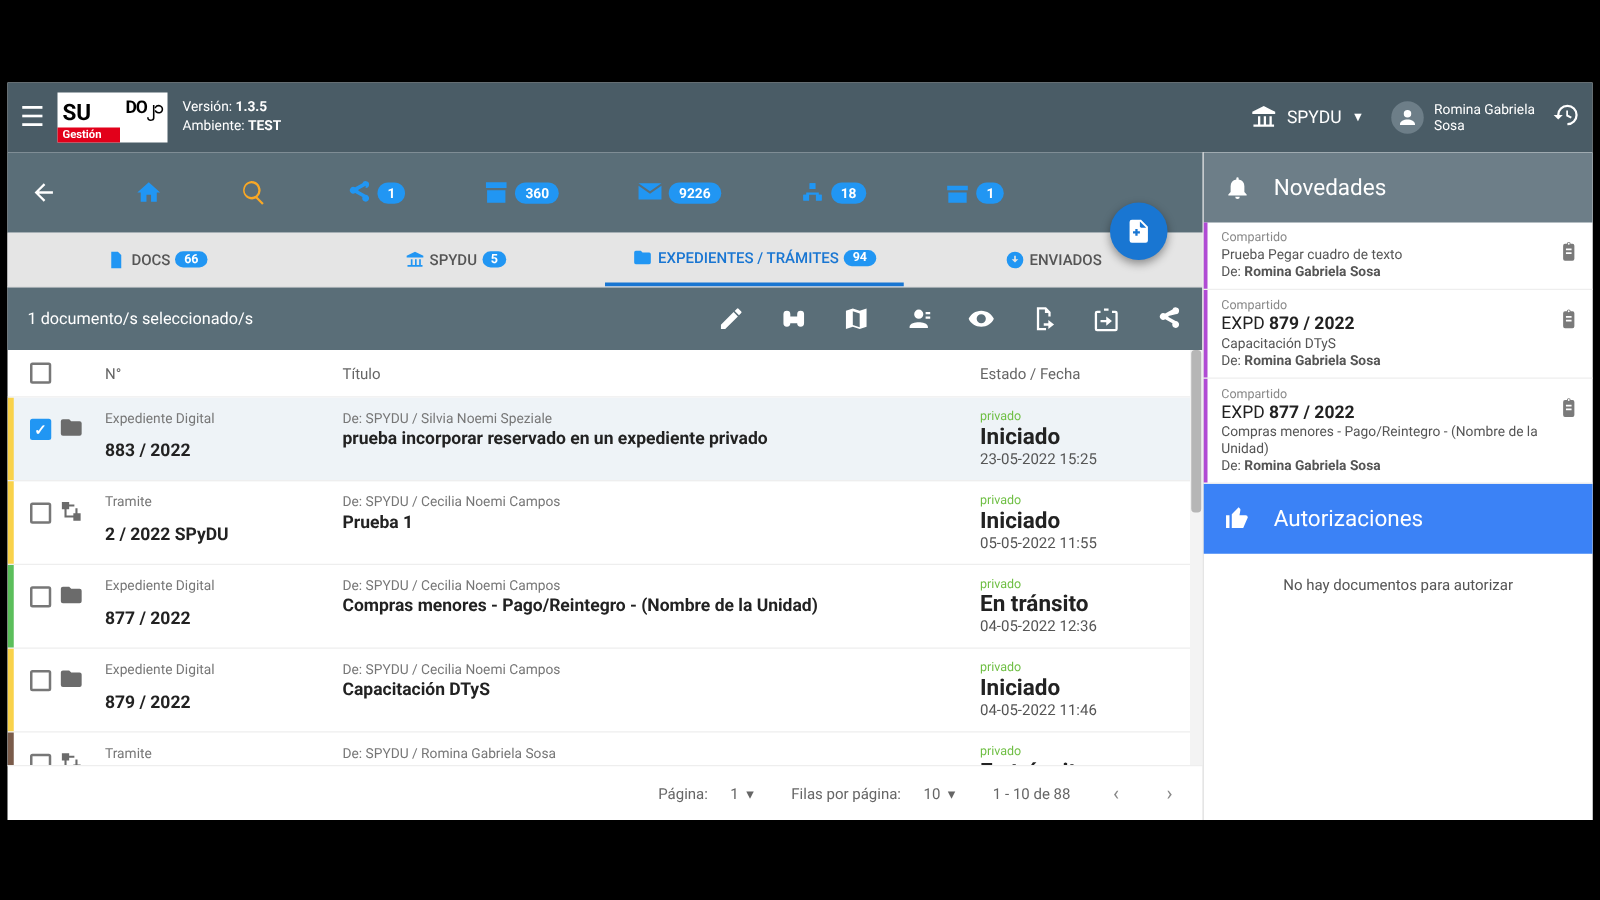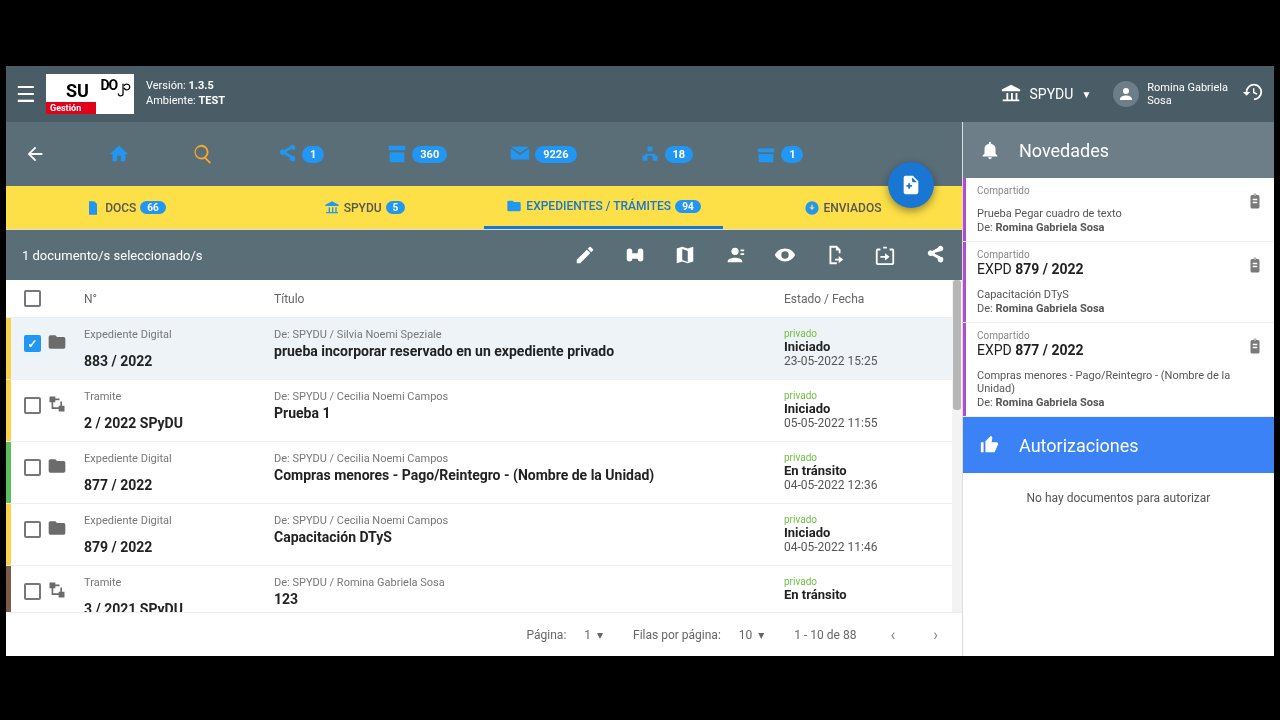--- a/index.html
+++ b/index.html
@@ -2,21 +2,21 @@
 <html><head>
 <meta charset="utf-8">
 <style>
 *{box-sizing:border-box;margin:0;padding:0;font-family:Roboto,Arial,sans-serif}
 body{background:#000;width:1280px;height:720px;overflow:hidden}
 .app{position:absolute;left:6px;top:66px;width:1268px;height:590px;background:#fff;display:flex;flex-direction:column}
 .topbar{background:#4a5c66;height:56px;display:flex;align-items:center;padding:0 10px;color:#fff}
 .menu-ico{width:24px;cursor:pointer;font-size:22px;margin-right:6px}
 .logo{display:flex;align-items:center;margin-right:12px}
 .logo-box{width:88px;height:40px;background:#fff;position:relative;font-weight:700}
-.logo-box .su{position:absolute;left:20px;top:6px;color:#000;font-size:18px}
+.logo-box .su{position:absolute;left:4px;top:6px;color:#000;font-size:18px}
 .logo-box .do{position:absolute;right:4px;top:2px;color:#000;font-size:14px;letter-spacing:-1px}
 .logo-box .ges{position:absolute;left:0;bottom:0;background:#e2001a;color:#fff;font-size:9px;padding:1px 4px;width:57%}
 .envmeta{font-size:11px;line-height:1.35}
 .envmeta b{font-weight:700}
 .topbar-spacer{flex:1}
 .org-btn{display:flex;align-items:center;gap:8px;cursor:pointer;padding:6px 10px}
 .org-btn svg{width:22px;height:22px;fill:#fff}
 .org-name{font-size:14px}
 .caret{font-size:10px}
 .user{display:flex;align-items:center;gap:8px;margin-left:12px}
@@ -29,21 +29,21 @@
 .left{flex:1;display:flex;flex-direction:column;min-width:0}
 .right{width:312px;display:flex;flex-direction:column;background:#fff;border-left:1px solid #ddd}
 .iconbar{background:#5a6e78;height:64px;display:flex;align-items:center;gap:62px;padding:0 18px;position:relative}
 .ib-btn{position:relative;display:flex;align-items:center;cursor:pointer}
 .ib-btn svg{width:22px;height:22px;fill:#2196f3}
 .ib-back svg{fill:#fff}
 .ib-search svg{fill:#f9a825}
 .badge{background:#2196f3;color:#fff;font-size:11px;font-weight:700;border-radius:10px;padding:2px 8px;margin-left:4px}
 .fab{position:absolute;right:28px;bottom:-22px;width:46px;height:46px;border-radius:50%;background:#1976d2;display:flex;align-items:center;justify-content:center;box-shadow:0 3px 8px rgba(0,0,0,.4);cursor:pointer;z-index:5}
 .fab svg{width:22px;height:22px;fill:#fff}
-.tabs{height:44px;background:#fde047;display:flex;align-items:center;border-bottom:1px solid #ddd}
+.tabs{height:44px;background:#e5e5e5;display:flex;align-items:center;border-bottom:1px solid #ddd}
 .tab{flex:1;display:flex;align-items:center;justify-content:center;gap:4px;font-size:12px;color:#555;cursor:pointer;height:100%;font-weight:500}
 .tab svg{width:16px;height:16px;fill:#2196f3}
 .tab.active{color:#1976d2;border-bottom:3px solid #1976d2}
 .tab .pill{background:#2196f3;color:#fff;font-size:10px;font-weight:700;border-radius:9px;padding:1px 7px}
 .selbar{background:#5a6e78;height:50px;display:flex;align-items:center;color:#fff;padding:12px 16px}
 .selbar-text{font-size:13px;flex:1}
 .selbar-actions{display:flex;gap:28px}
 .selbar-actions svg{width:22px;height:22px;fill:#fff;cursor:pointer}
 .list-wrap{flex:1;overflow:hidden;position:relative;display:flex;flex-direction:column}
 .list-head{display:flex;padding:10px 18px;font-size:12px;color:#666;align-items:center;border-bottom:1px solid #eee}
@@ -61,35 +61,35 @@
 .row-chk{width:60px;display:flex;align-items:center;gap:6px;padding-top:4px}
 .row-ico svg{width:20px;height:20px;fill:#6b6b6b}
 .row-no{width:190px}
 .row-no .type{color:#777;font-size:11px}
 .row-no .num{font-weight:700;font-size:14px;color:#222;margin-top:12px}
 .row-tit{flex:1;padding-right:10px}
 .row-tit .from{color:#777;font-size:11px}
 .row-tit .title{font-weight:700;font-size:14px;color:#222;margin-top:2px;line-height:1.25}
 .row-est{width:160px}
 .row-est .priv{color:#6fbf44;font-size:10px}
-.row-est .state{font-weight:700;font-size:13px;color:#222}
+.row-est .state{font-weight:700;font-size:18px;color:#222}
 .row-est .date{color:#555;font-size:12px}
 .scrollbar-fake{position:absolute;right:0;top:0;bottom:0;width:10px;background:#f3f3f3}
 .scrollbar-fake .thumb{position:absolute;left:1px;width:8px;background:#b6b6b6;border-radius:3px}
 .pager{height:44px;border-top:1px solid #eee;display:flex;align-items:center;justify-content:flex-end;gap:30px;padding:0 20px;font-size:12px;color:#666}
 .pager .sel{display:flex;align-items:center;gap:6px}
 .pager .arr{cursor:pointer;font-size:16px;color:#888;padding:4px}
 .r-sec-h{background:#6d7e88;color:#fff;height:56px;display:flex;align-items:center;gap:18px;padding:0 16px;font-size:18px}
 .r-sec-h svg{width:22px;height:22px;fill:#fff}
 .r-sec-h.dk{background:#3b82f6}
 .noti{padding:7px 14px;border-bottom:1px solid #eee;position:relative}
 .noti .tag{font-size:10px;color:#888}
 .noti .ttl{font-size:14px;color:#222;margin-top:1px}
 .noti .ttl b{font-weight:700}
-.noti .sub{font-size:11px;color:#555;margin-top:11px;line-height:1.25}
+.noti .sub{font-size:11px;color:#555;margin-top:1px;line-height:1.25}
 .noti .from{font-size:11px;color:#555}
 .noti .clip{position:absolute;right:10px;top:14px}
 .noti .clip svg{width:18px;height:18px;fill:#7a7a7a}
 .noti .bar{position:absolute;left:0;top:0;bottom:0;width:3px;background:#b04bd4}
 .auth-body{flex:1;display:flex;align-items:flex-start;justify-content:center;padding-top:18px;font-size:12px;color:#555}
 </style>
 </head>
 <body>
 
 <div class="app">

